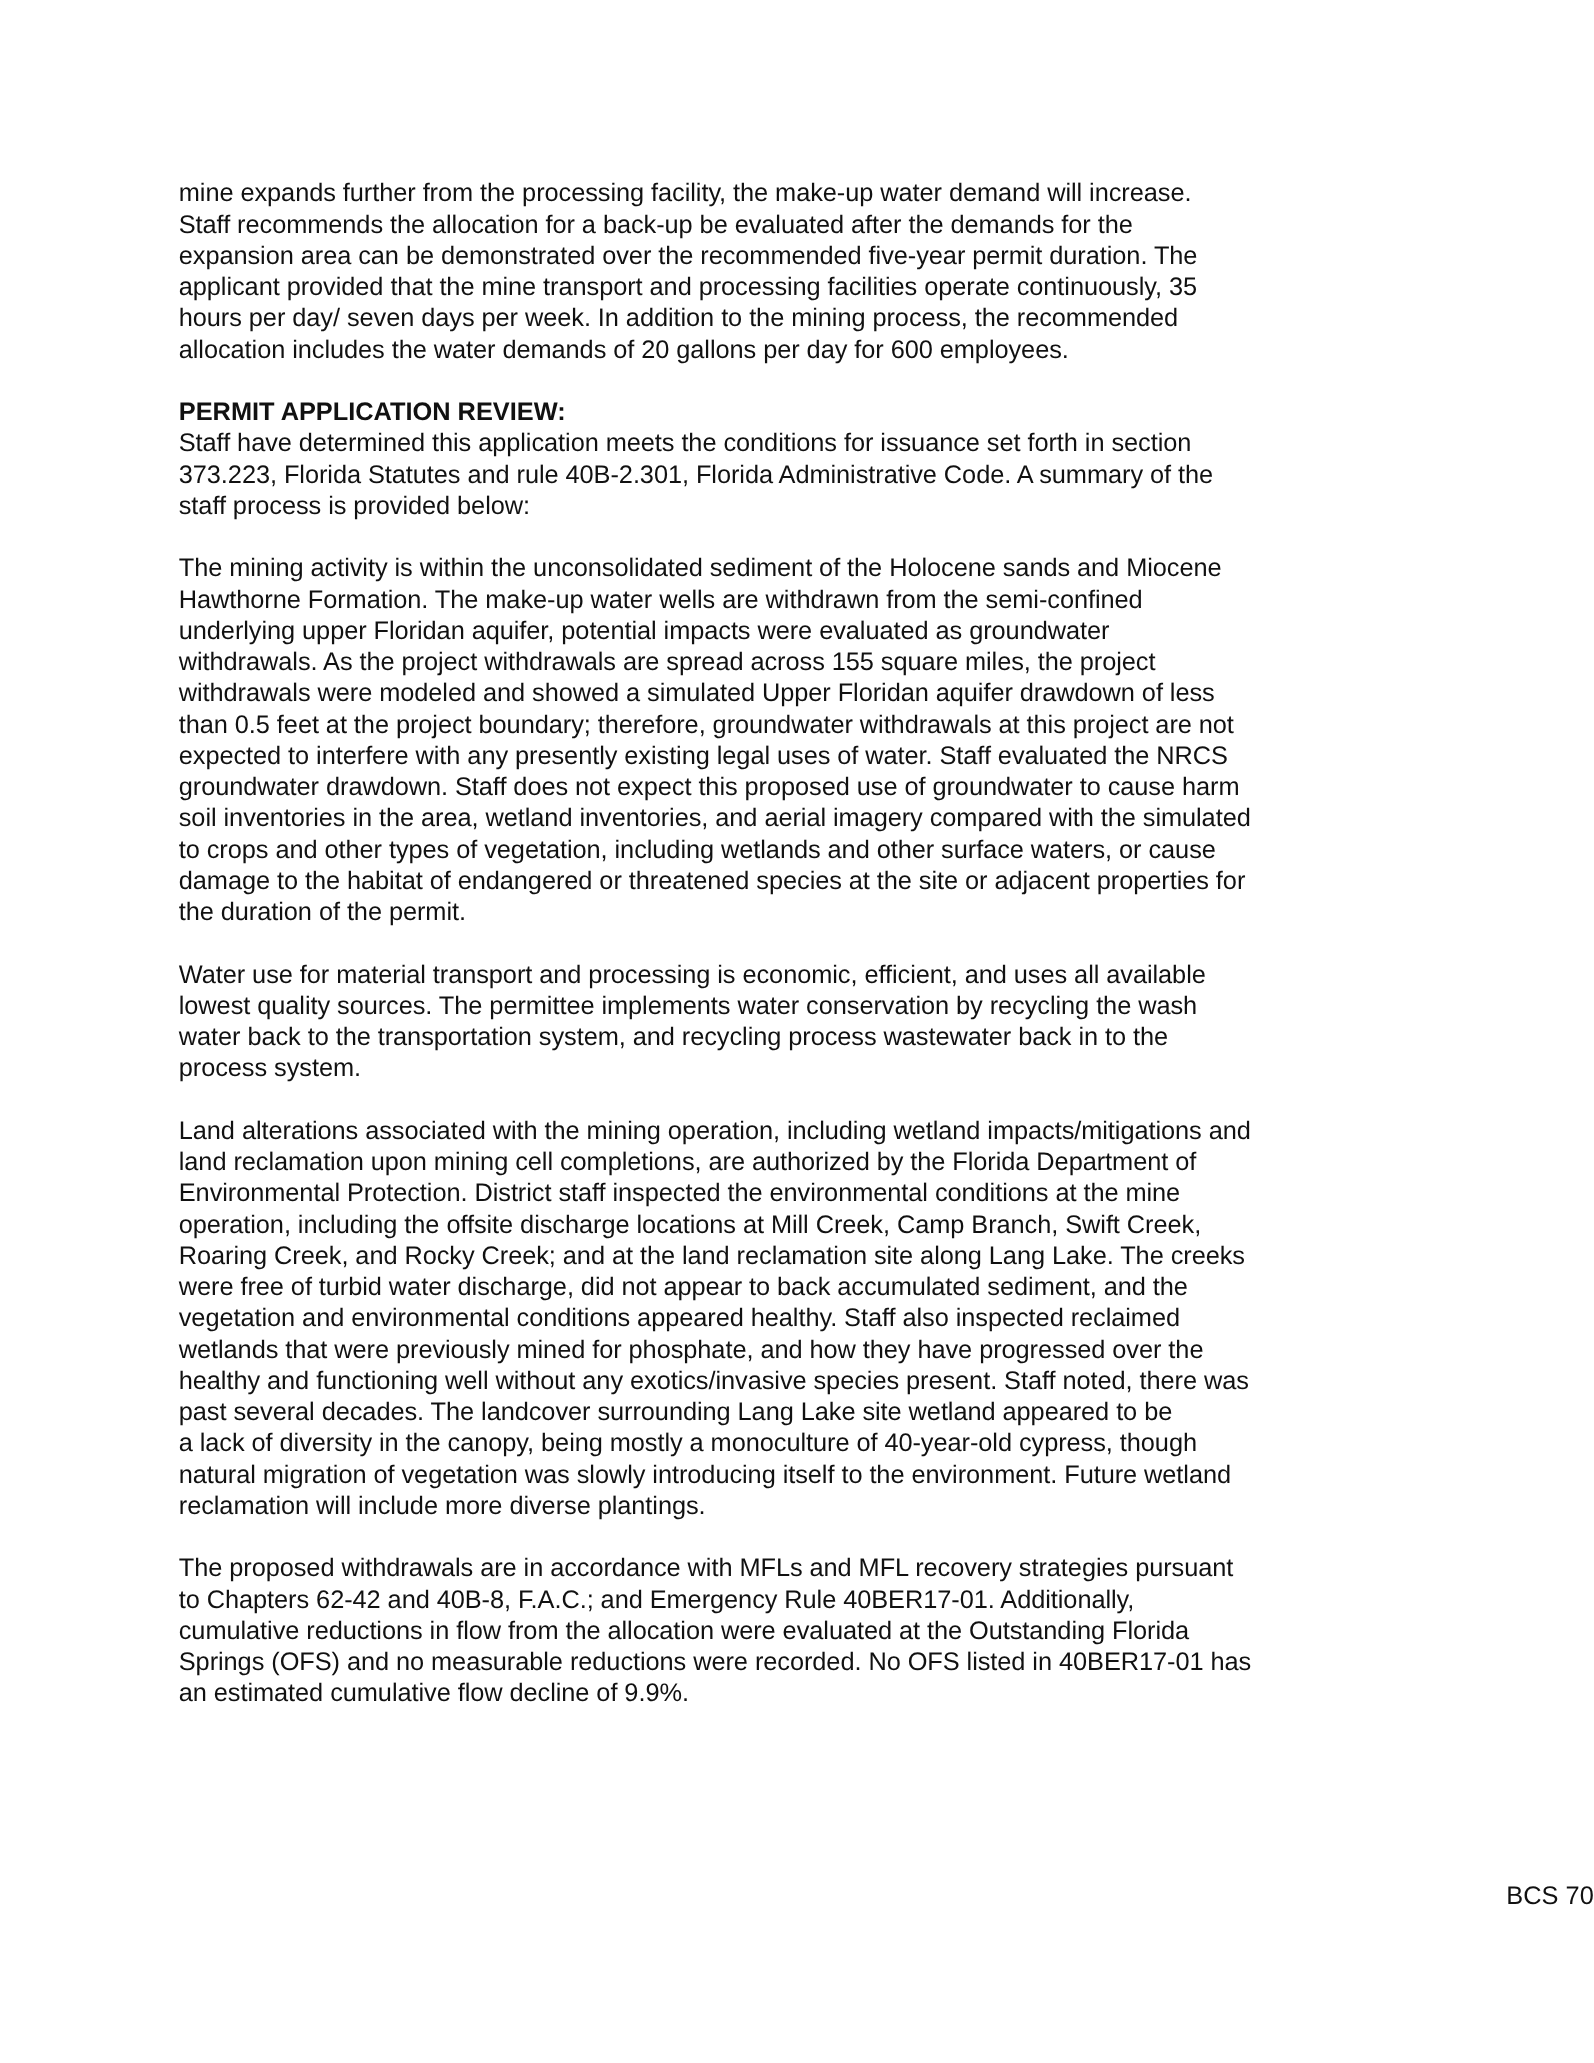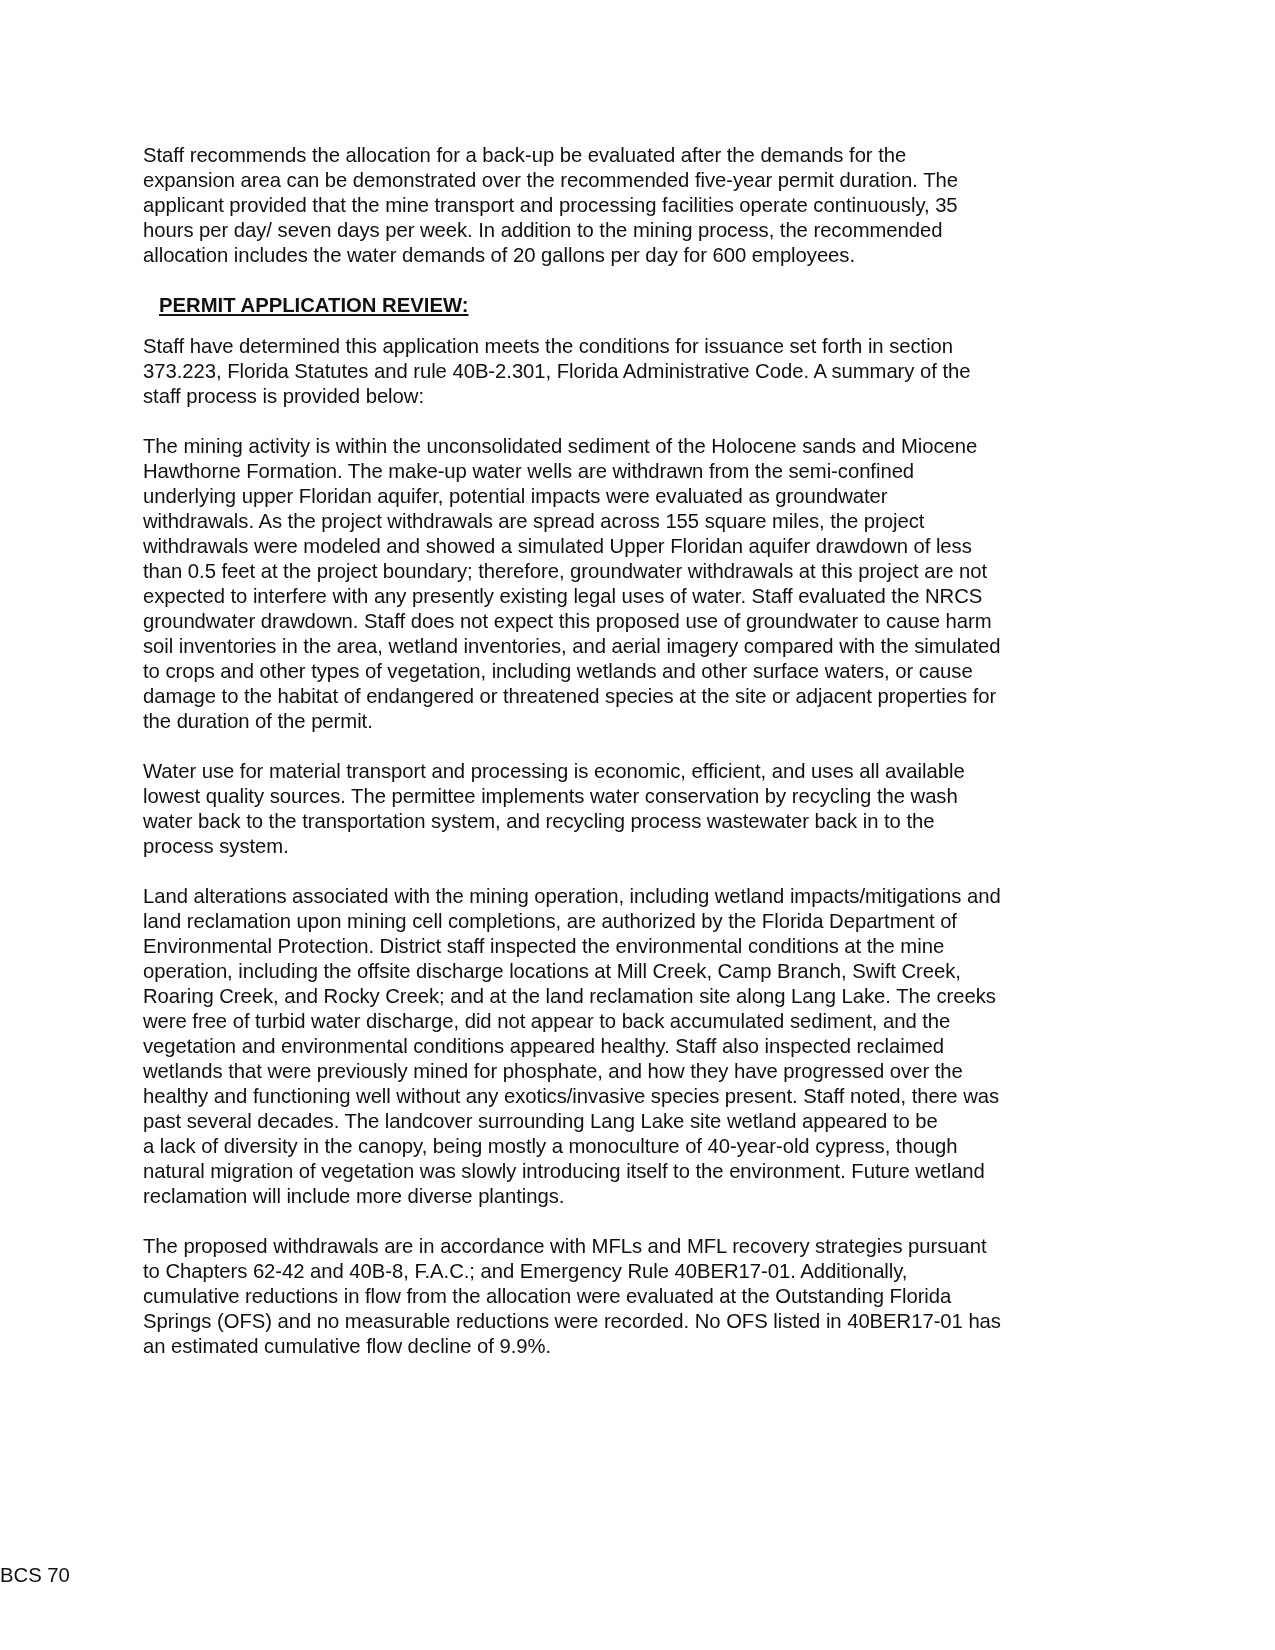--- a/index.html
+++ b/index.html
@@ -29,42 +29,42 @@
       letter-spacing: -0.05px;
     }
     .para {
       margin: 0 0 25px 0;
     }
     .heading {
       font-weight: bold;
       font-size: 20.3px;
       line-height: 25px;
       display: block;
-      margin: 16px;
-      text-decoration: underline;
+      margin: 0;
     }
     .section {
       margin: 0 0 25px 0;
     }
     .footer {
       position: absolute;
       left: 0;
       width: 1275px;
-      top: 1563px;
-      text-align: left;
+      top: 1505px;
+      text-align: right;
       font-size: 20.3px;
       line-height: 25px;
     }
   </style>
 </head>
 <body>
 
 <div class="page">
 
   <div class="para">
+    <span class="line">mine expands further from the processing facility, the make-up water demand will increase.</span>
     <span class="line">Staff recommends the allocation for a back-up be evaluated after the demands for the</span>
     <span class="line">expansion area can be demonstrated over the recommended five-year permit duration. The</span>
     <span class="line">applicant provided that the mine transport and processing facilities operate continuously, 35</span>
     <span class="line">hours per day/ seven days per week. In addition to the mining process, the recommended</span>
     <span class="line">allocation includes the water demands of 20 gallons per day for 600 employees.</span>
   </div>
 
   <div class="section">
     <span class="heading">PERMIT APPLICATION REVIEW:</span>
     <div class="para">

